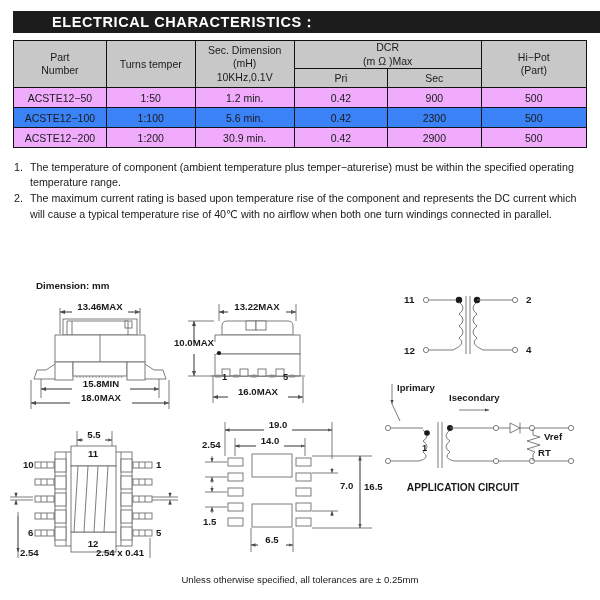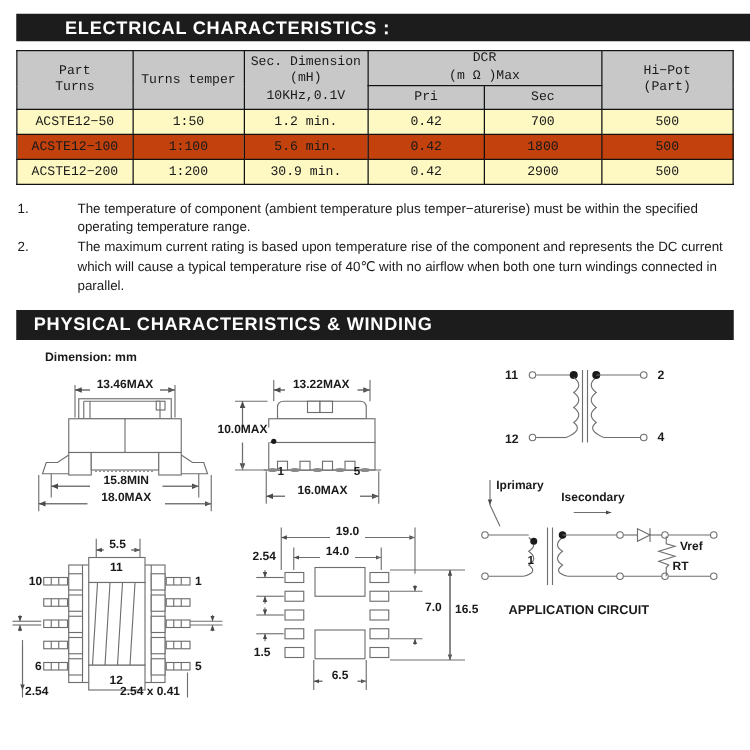--- a/index.html
+++ b/index.html
@@ -19,39 +19,38 @@
   .sect-bar .lbl{padding-left:14px;white-space:nowrap;}
 
   #bar-electrical{left:13px;top:11px;width:574px;height:22px;font-size:14.5px;padding-left:25px;}
   #bar-physical{left:13px;top:248px;width:574px;height:24px;font-size:14.5px;}
 
   
   table.spec{
     position:absolute;left:13px;top:40px;width:574px;
     border-collapse:collapse;font-size:10.5px;
     table-layout:fixed;
-    font-family:Liberation Mono, monospace;
   }
   table.spec td,table.spec th{
     border:1px solid #111;text-align:center;vertical-align:middle;
     font-weight:normal;padding:0;
   }
   table.spec thead td{background:#c8c8c8;height:18px;line-height:1.25;}
-  table.spec tbody td{height:19px;background:#fef9c3;}
-  table.spec tbody tr.shaded td{background:#c2410c;}
+  table.spec tbody td{height:19px;background:#f0abfc;}
+  table.spec tbody tr.shaded td{background:#3b82f6;}
   .hdr-multi{line-height:1.3;}
 
   
   .notes{
     position:absolute;left:14px;top:160px;width:574px;
     font-size:10.7px;line-height:1.42;
   }
   .note{display:flex;margin-bottom:1px;}
   .note .num{width:16px;flex:none;text-align:left;}
-  .note .txt{flex:1;margin-left:32px;}
+  .note .txt{flex:1;}
 
   
   .draw{position:absolute;left:0;top:276px;width:600px;height:324px;font-weight:bold;}
   .draw svg{display:block;}
 
   .footer-note{
     position:absolute;left:0;top:574px;width:600px;text-align:center;
     font-size:9.6px;
   }
 </style>
@@ -71,21 +70,21 @@
         <col style="width:17.3%">
       <col style="width:16.3%">
         <col style="width:16.3%">
         <col style="width:18.4%">
     </colgroup>
     <thead>
       <tr>
         <td rowspan="2">
           <div class="hdr-multi">
             <div>Part</div>
-            <div>Turns</div>
+            <div>Number</div>
           </div>
         </td>
         <td rowspan="2">Turns temper</td>
         <td rowspan="2">
           <div class="hdr-multi">
             <div>Sec. Dimension</div>
             <div>(mH)</div>
             <div>10KHz,0.1V</div>
           </div>
         </td>
@@ -106,29 +105,29 @@
         <td>Pri</td>
         <td>Sec</td>
       </tr>
     </thead>
     <tbody>
       <tr>
         <td>ACSTE12−50</td>
         <td>1:50</td>
         <td>1.2 min.</td>
         <td>0.42</td>
-        <td>700</td>
+        <td>900</td>
         <td>500</td>
       </tr>
       <tr class="shaded">
         <td>ACSTE12−100</td>
         <td>1:100</td>
         <td>5.6 min.</td>
         <td>0.42</td>
-        <td>1800</td>
+        <td>2300</td>
         <td>500</td>
       </tr>
       <tr>
         <td>ACSTE12−200</td>
         <td>1:200</td>
         <td>30.9 min.</td>
         <td>0.42</td>
         <td>2900</td>
         <td>500</td>
       </tr>
@@ -139,23 +138,20 @@
     <div class="note">
       <span class="num">1.</span>
       <span class="txt">The temperature of component (ambient temperature plus temper−aturerise) must be within the specified operating temperature range.</span>
     </div>
     <div class="note">
       <span class="num">2.</span>
       <span class="txt">The maximum current rating is based upon temperature rise of the component and represents the DC current which will cause a typical temperature rise of 40℃ with no airflow when both one turn windings connected in parallel.</span>
     </div>
   </div>
 
-  <div class="sect-bar" id="bar-physical">
-    <span class="lbl">PHYSICAL CHARACTERISTICS &amp; WINDING</span>
-  </div>
 
   <div class="draw">
   <svg width="600" height="324" viewBox="0 0 600 324" xmlns="http://www.w3.org/2000/svg">
     <defs>
       <marker id="ar" markerWidth="7" markerHeight="7" refX="6" refY="2.5" orient="auto">
         <path d="M0,0 L6,2.5 L0,5 z" fill="#4a4a4a"></path>
       </marker>
       <marker id="arS" markerWidth="6" markerHeight="6" refX="5" refY="2" orient="auto">
         <path d="M0,0 L5,2 L0,4 z" fill="#4a4a4a"></path>
       </marker>
@@ -487,14 +483,15 @@
         <line x1="293" y1="252" x2="293" y2="276"></line>
         <line x1="251" y1="269" x2="293" y2="269" marker-end="url(#arS)"></line>
         <line x1="293" y1="269" x2="251" y2="269" marker-end="url(#arS)"></line>
         <rect x="258" y="263" width="28" height="11" fill="#fff" stroke="none"></rect>
         <text x="272" y="267" fill="#1a1a1a" stroke="none" text-anchor="middle" font-size="9.6">6.5</text>
       </g>
     </g>
   </svg>
   </div>
 
+  <div class="footer-note">Unless otherwise specified, all tolerances are ± 0.25mm</div>
 
 </div>
 
 </body></html>

